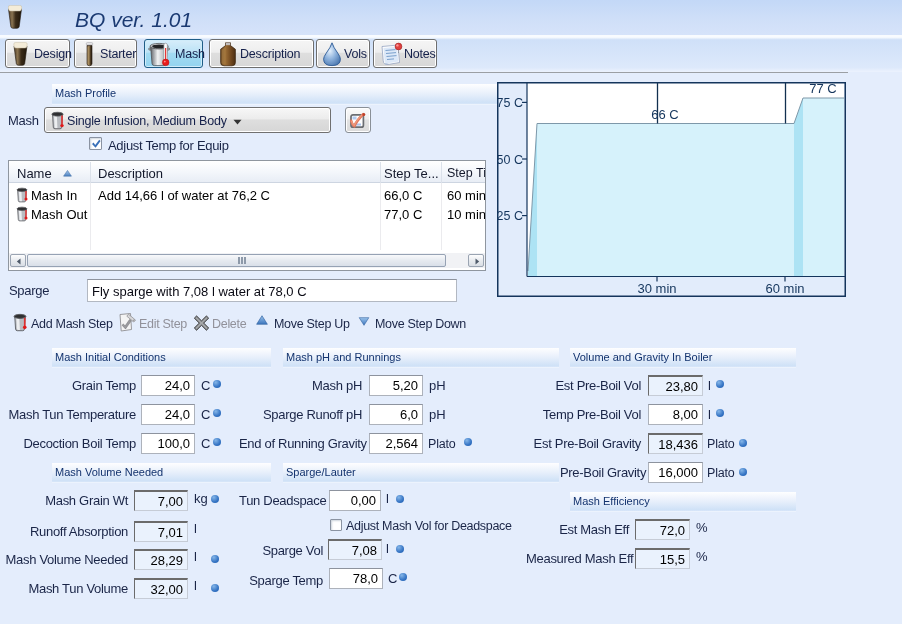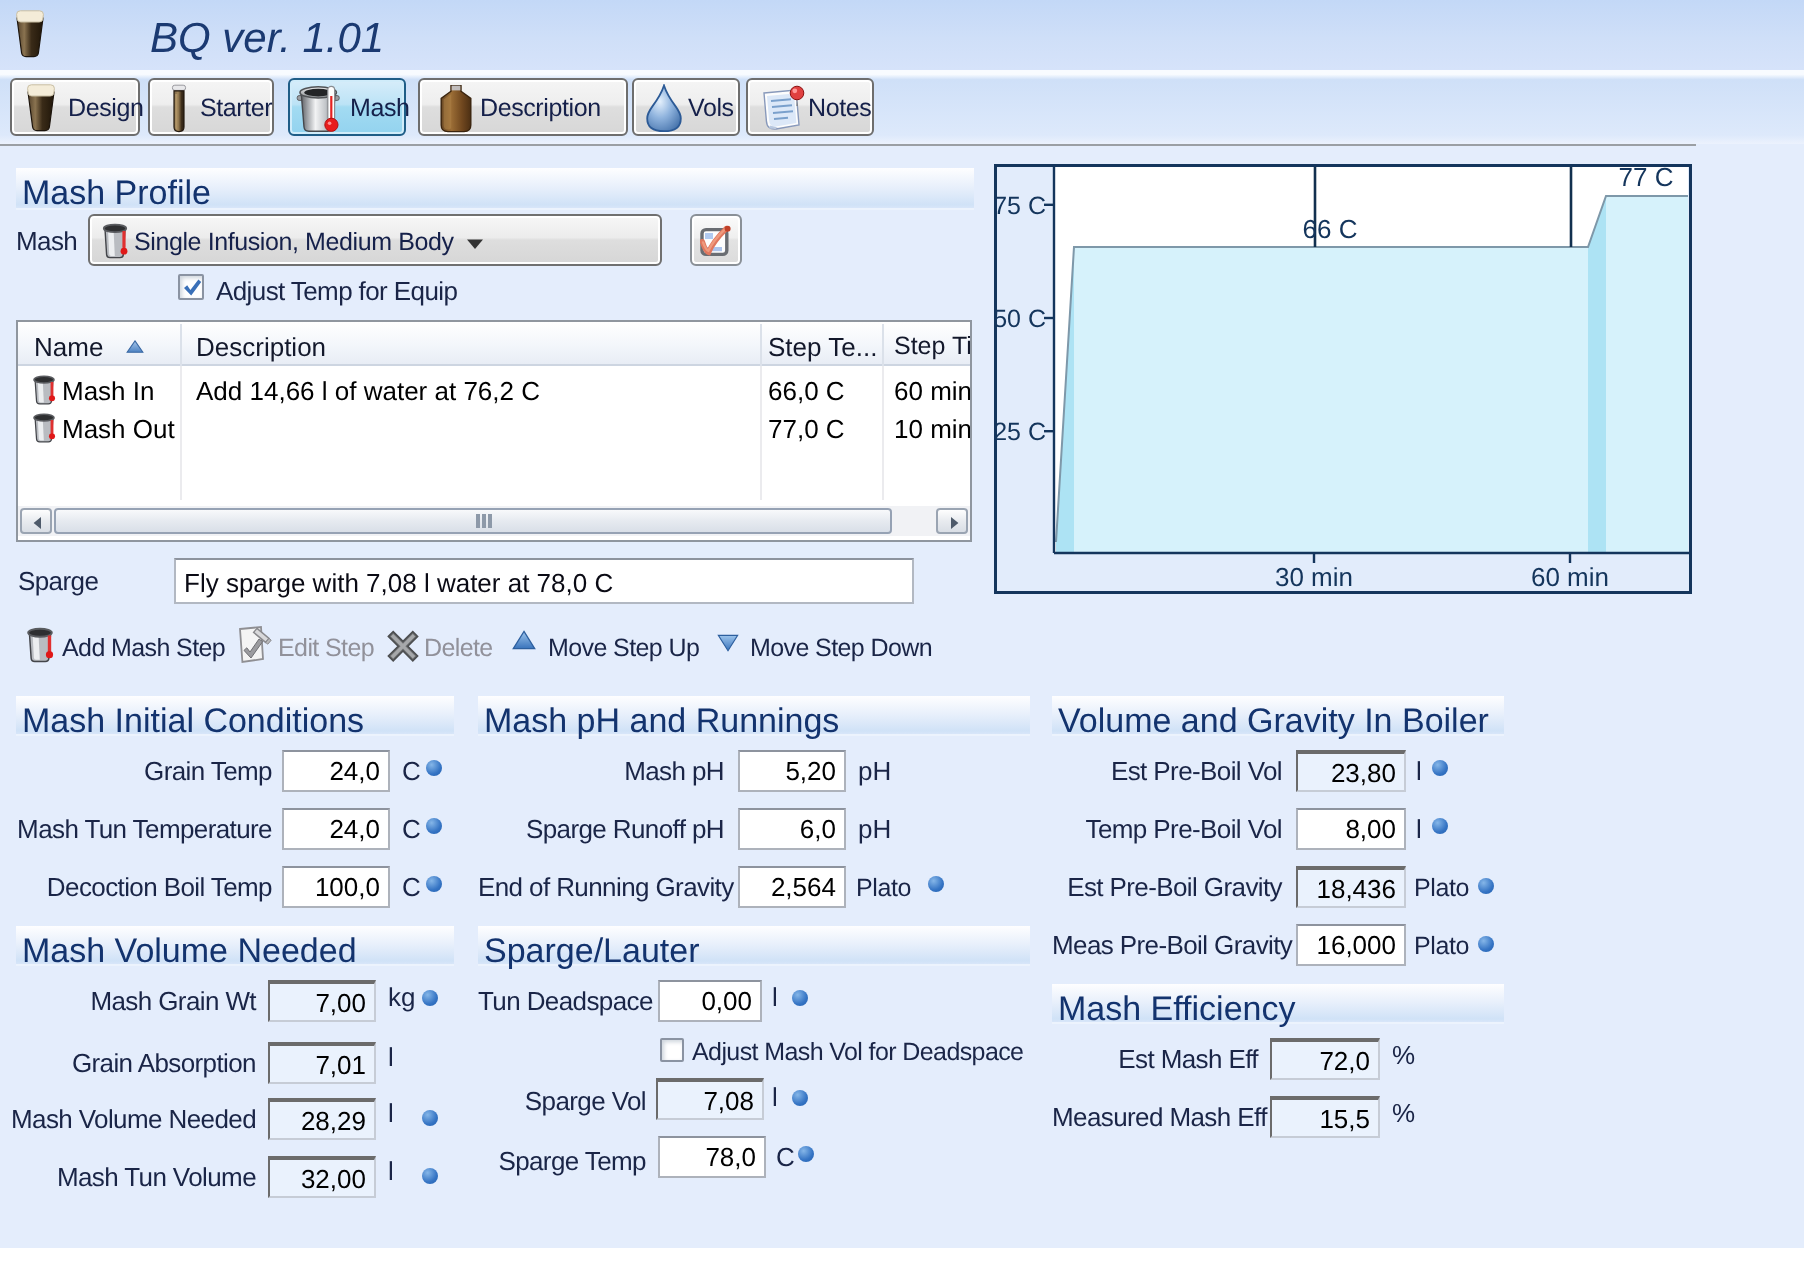--- a/index.html
+++ b/index.html
@@ -15,21 +15,21 @@
   background:linear-gradient(#f8fbff,#f8fbff 6%,#cfe0f8 13%,#dde9fb 88%,#ecf2fd); }
 .tabbtn { position:absolute; top:39px; height:29px; border:1px solid #6e6e6e; border-radius:3px;
   background:linear-gradient(#f5f5f5,#eee 45%,#dedede 50%,#d7d7d7); box-shadow:inset 0 0 0 1px #fff;
   color:#15204a; font-size:14px; }
 .tabbtn .cap { position:absolute; top:7px; font-size:12.5px; letter-spacing:-0.2px; white-space:nowrap; }
 .tabbtn.active { border-color:#1f5d87;
   background:linear-gradient(#d7edfa,#bce3f6 45%,#a3dbf2 50%,#93d3ef);
   box-shadow:inset 0 0 0 1px #d0ecfa; }
 
 .band { position:absolute; height:20px; background:linear-gradient(#fefeff,#e7effb 50%,#d0e2f7 92%,#d8e6f9);
-  border-bottom:1px solid #ecf3fd; color:#13336e; font-size:17px; }
+  border-bottom:1px solid #ecf3fd; color:#13336e; font-size:11px;margin-left:44px; }
 .band span { position:absolute; left:3px; top:3px; }
 
 .lbl { position:absolute; font-size:13px; letter-spacing:-0.3px; color:#1a2547; text-align:right; white-space:nowrap; }
 .inp { position:absolute; background:#fff; border:1px solid #adb2bb; border-top-color:#8d939e;
   font-size:13px; color:#000; text-align:right; padding:2px 4px 0 0; height:21px; }
 .ro  { position:absolute; background:#eaf2fd; border:1px solid #c6ccd6; border-top:2px solid #6b6b6b; border-left-color:#6b6b6b; padding-top:1px;
   font-size:13px; color:#000; text-align:right; padding:2px 4px 0 0; height:21px; }
 .unit { position:absolute; font-size:13px; color:#1a2547; white-space:nowrap; }
 .dot { position:absolute; width:8px; height:8px; border-radius:50%;
   background:radial-gradient(circle at 35% 30%, #85b6e8, #3574c4 60%, #205eae); }
@@ -372,21 +372,21 @@
 <div class="unit" style="left:707px;top:466px;font-size:12.5px;letter-spacing:-0.2px">Plato</div>
 <div class="dot" style="left:739px;top:468px"></div>
 
 <div class="band" style="left:8px;top:463px;width:219px">
     <span>Mash Volume Needed</span>
   </div>
 <div class="lbl" style="left:0px;top:493px;width:128px">Mash Grain Wt</div>
 <div class="ro" style="left:134px;top:490px;width:54px">7,00</div>
 <div class="unit" style="left:194px;top:491px">kg</div>
 <div class="dot" style="left:211px;top:495px"></div>
-<div class="lbl" style="left:0px;top:524px;width:128px">Grain Absorption</div>
+<div class="lbl" style="left:0px;top:524px;width:128px">Runoff Absorption</div>
 <div class="ro" style="left:134px;top:521px;width:54px">7,01</div>
 <div class="unit" style="left:194px;top:521px">l</div>
 <div class="lbl" style="left:0px;top:552px;width:128px">Mash Volume Needed</div>
 <div class="ro" style="left:134px;top:549px;width:54px">28,29</div>
 <div class="unit" style="left:194px;top:549px">l</div>
 <div class="dot" style="left:211px;top:555px"></div>
 <div class="lbl" style="left:0px;top:581px;width:128px">Mash Tun Volume</div>
 <div class="ro" style="left:134px;top:578px;width:54px">32,00</div>
 <div class="unit" style="left:194px;top:578px">l</div>
 <div class="dot" style="left:211px;top:584px"></div>

